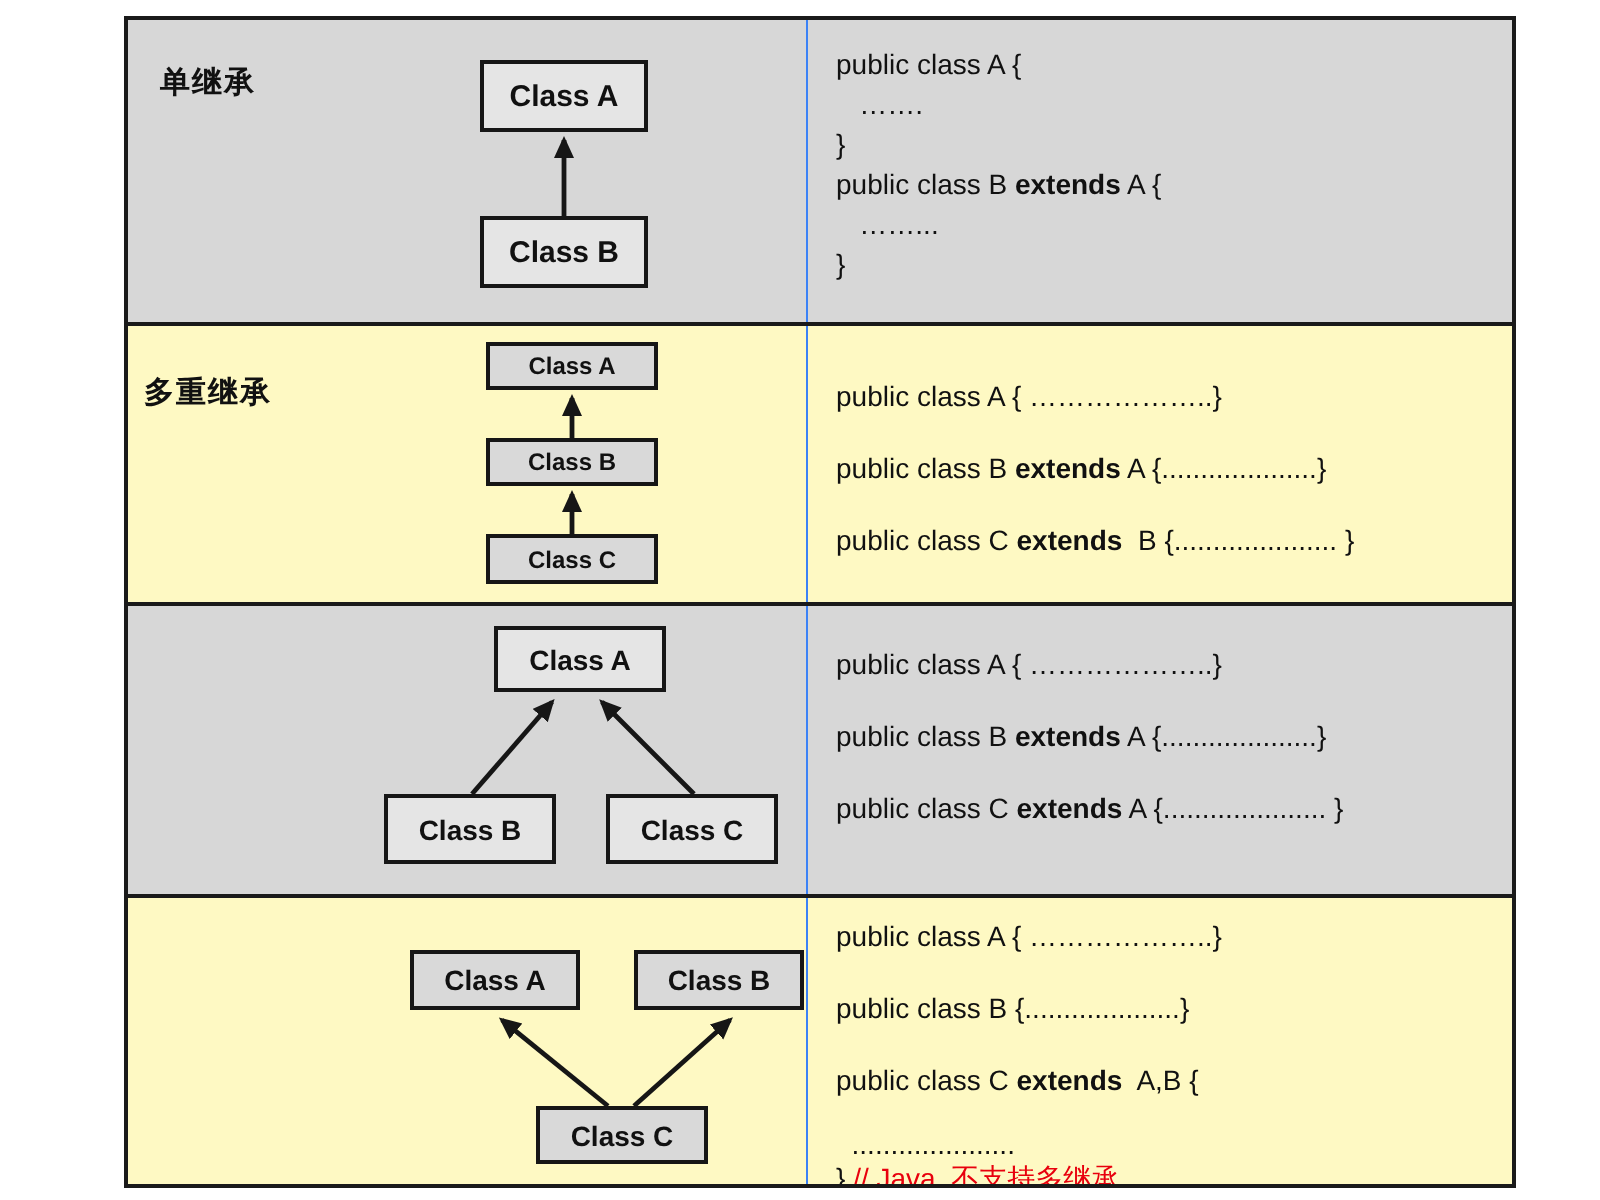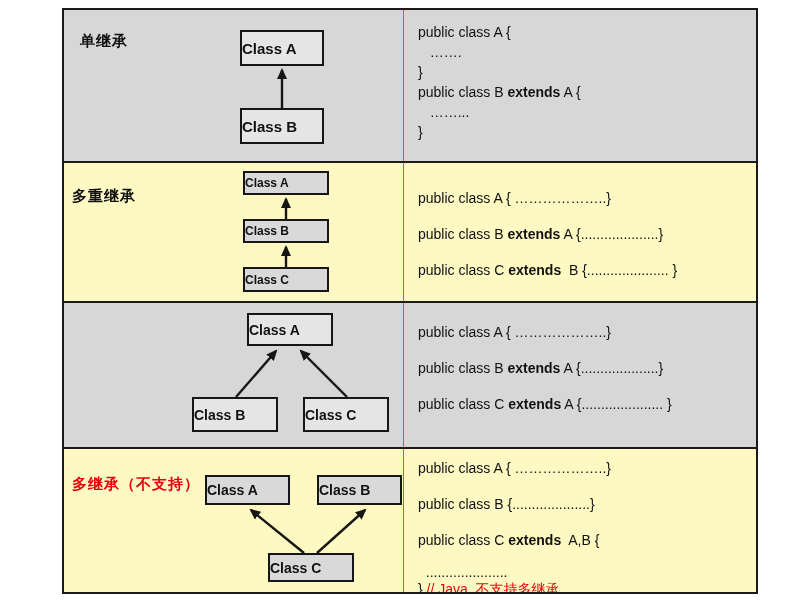--- a/index.html
+++ b/index.html
@@ -10,21 +10,21 @@
   .trow{position:relative;width:100%;box-sizing:border-box;display:flex;}
   .trow.bordered{border-bottom:2px solid #1a1a1a;}
   .cell-left{position:relative;width:340px;box-sizing:border-box;
              border-right:1px solid #3b82f6;overflow:hidden;}
   .cell-right{position:relative;flex:1;overflow:hidden;}
   .gray .cell-left,.gray .cell-right{background:#d7d7d7;}
   .white .cell-left,.white .cell-right{background:#fef9c3;}
 
   .row-label{position:absolute;font-weight:700;font-size:15px;letter-spacing:1px;white-space:nowrap;}
   .cbox{position:absolute;box-sizing:border-box;border:2px solid #161616;
-        display:flex;align-items:center;
+        display:flex;align-items:center;justify-content:center;
         font-weight:700;white-space:nowrap;}
   .gray .cbox{background:#e5e5e5;}
   .white .cbox{background:#d9d9d9;}
   .arrows{position:absolute;left:0;top:0;pointer-events:none;}
 
   .code{position:absolute;left:0;top:0;right:0;bottom:0;padding-left:14px;
         font-size:14px;white-space:pre;}
   .code-line{white-space:pre;}
   .code-r1{padding-top:12px;}
   .code-r1 .code-line{line-height:20px;}
@@ -109,21 +109,20 @@
           <line x1="283" y1="94" x2="237" y2="48" stroke="#161616" stroke-width="2.4" marker-end="url(#ah)"></line>
         </svg>
       </div>
       <div class="cell-right">
         <div class="code code-r3"><div class="code-line"><span>public class A { ………………..}</span></div><div class="code-line"><span>public class B </span><span style="font-weight: 700;">extends</span><span> A {....................}</span></div><div class="code-line"><span>public class C </span><span style="font-weight: 700;">extends</span><span> A {..................... }</span></div></div>
       </div>
     </div>
 
     <div class="trow white" style="height:143px">
       <div class="cell-left">
-        <span class="row-label" style="left: 8px; top: 26px; color: rgb(232, 0, 13);">多继承（不支持）</span>
         <div class="cbox fs14" style="left:141px;top:26px;width:85px;height:30px">
           <span>Class A</span>
         </div>
         <div class="cbox fs14" style="left:253px;top:26px;width:85px;height:30px">
           <span>Class B</span>
         </div>
         <div class="cbox fs14" style="left:204px;top:104px;width:86px;height:29px">
           <span>Class C</span>
         </div>
         <svg class="arrows" width="341" height="143">

